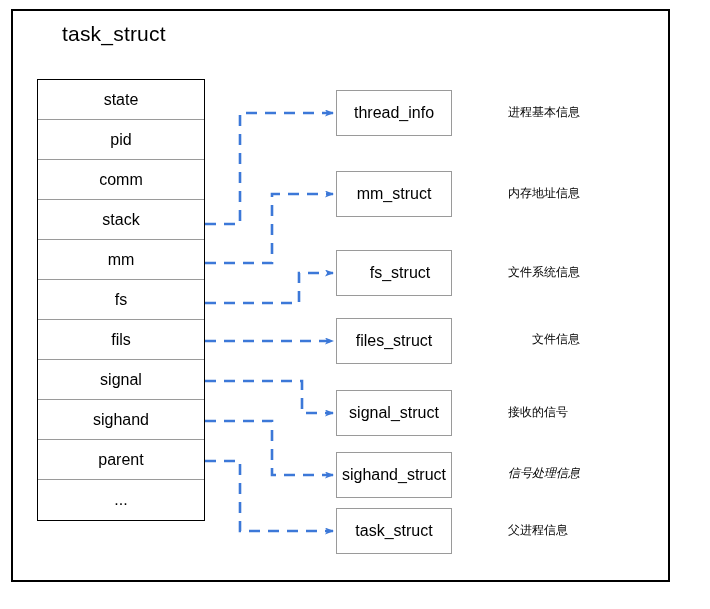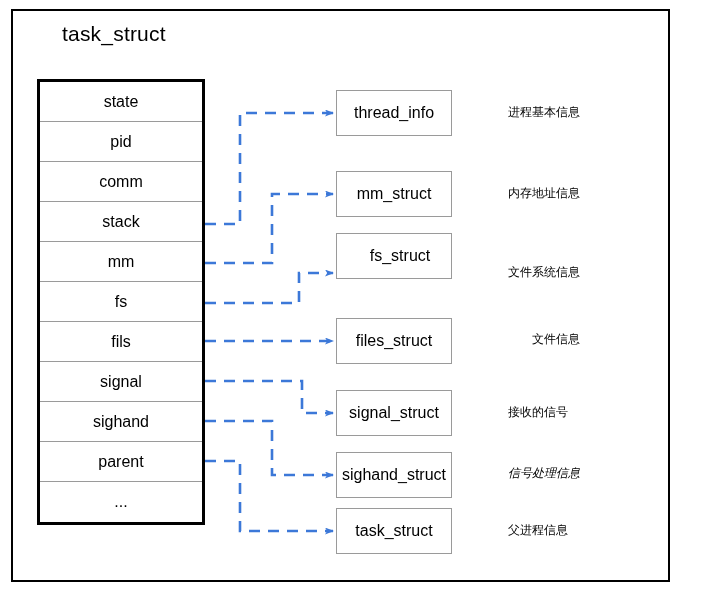--- a/index.html
+++ b/index.html
@@ -35,21 +35,21 @@
     color: #000000;
     letter-spacing: 0.2px;
     white-space: nowrap;
   }
   
   #struct-table {
     position: absolute;
     left: 37px;
     top: 79px;
     width: 168px;
-    border: 3px solid #000000;
+    border: 1px solid #000000;
     box-sizing: border-box;
     background: #ffffff;
   }
   .struct-row {
     height: 40px;
     border-bottom: 1px solid #9a9a9a;
     display: flex;
     align-items: center;
     justify-content: center;
     font-size: 16px;
@@ -159,21 +159,21 @@
       <path d="M205,461 H240 V531 H333"></path>
     </g>
   </svg>
 
   <div class="ref-box" style="left:336px; top:90px;">
       <span>thread_info</span>
     </div>
   <div class="ref-box" style="left:336px; top:171px;">
       <span>mm_struct</span>
     </div>
-  <div class="ref-box" style="left:336px; top:233px;padding-left:12px;">
+  <div class="ref-box" style="left:336px; top:250px;padding-left:12px;">
       <span>fs_struct</span>
     </div>
   <div class="ref-box" style="left:336px; top:318px;">
       <span>files_struct</span>
     </div>
   <div class="ref-box" style="left:336px; top:390px;">
       <span>signal_struct</span>
     </div>
   <div class="ref-box" style="left:336px; top:452px;">
       <span>sighand_struct</span>

